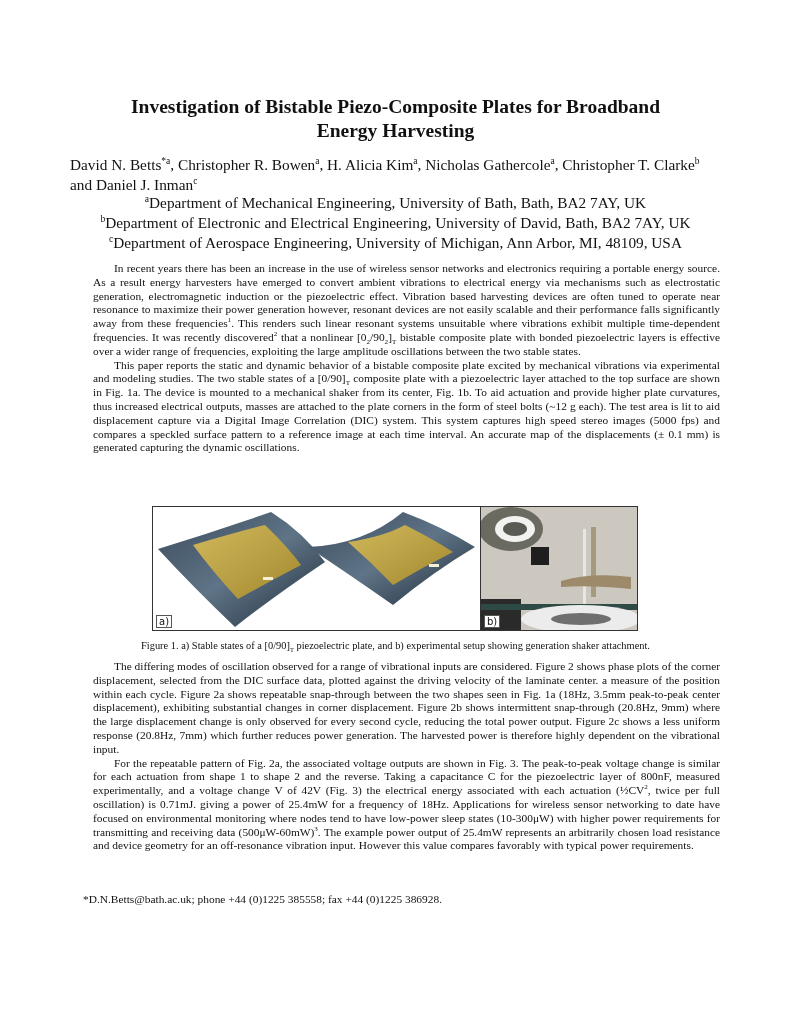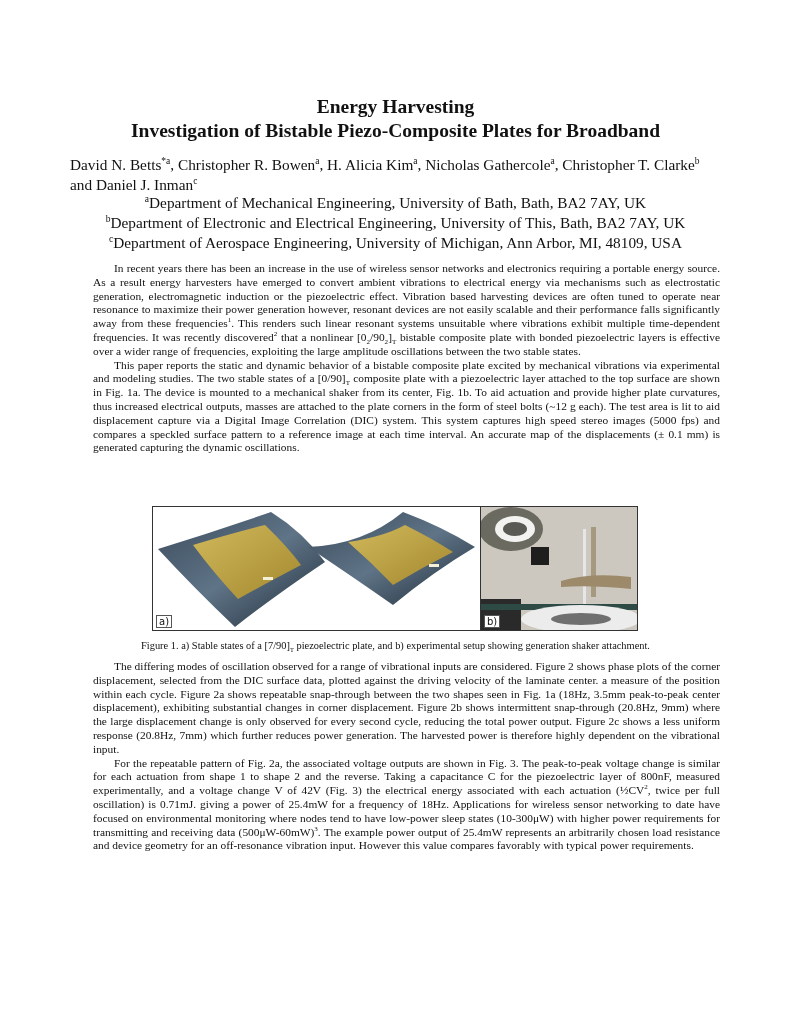--- a/index.html
+++ b/index.html
@@ -50,31 +50,31 @@
   .footnote {
     position:absolute; left:83px; top:892px; width:627px; font-size:11.4px; line-height:14px;
   }
 </style>
 </head>
 <body>
 
 <div class="page">
 
   <div class="title">
+    <div>Investigation of Bistable Piezo-Composite Plates for Broadband</div>
     <div>Energy Harvesting</div>
-    <div>Investigation of Bistable Piezo-Composite Plates for Broadband</div>
   </div>
 
   <div class="authors">
     <div><span>David N. Betts</span><sup>*a</sup><span>, </span><span>Christopher R. Bowen</span><sup>a</sup><span>, </span><span>H. Alicia Kim</span><sup>a</sup><span>, </span><span>Nicholas Gathercole</span><sup>a</sup><span>, </span><span>Christopher T. Clarke</span><sup>b</sup><span> and </span><span>Daniel J. Inman</span><sup>c</sup></div>
   </div>
 
   <div class="affils">
     <div><sup>a</sup><span>Department of Mechanical Engineering, University of Bath, Bath, BA2 7AY, UK</span></div>
-    <div><sup>b</sup><span>Department of Electronic and Electrical Engineering, University of This, Bath, BA2 7AY, UK</span></div>
+    <div><sup>b</sup><span>Department of Electronic and Electrical Engineering, University of David, Bath, BA2 7AY, UK</span></div>
     <div><sup>c</sup><span>Department of Aerospace Engineering, University of Michigan, Ann Arbor, MI, 48109, USA</span></div>
   </div>
 
   <div class="body block1">
     <p><span>In recent years there has been an increase in the use of wireless sensor networks and electronics requiring a portable energy source. As a result energy harvesters have emerged to convert ambient vibrations to electrical energy via mechanisms such as electrostatic generation, electromagnetic induction or the piezoelectric effect. Vibration based harvesting devices are often tuned to operate near resonance to maximize their power generation however, resonant devices are not easily scalable and their performance falls significantly away from these frequencies</span><sup>1</sup><span>. This renders such linear resonant systems unsuitable where vibrations exhibit multiple time-dependent frequencies. It was recently discovered</span><sup>2</sup><span> that a nonlinear [0</span><sub>2</sub><span>/90</span><sub>2</sub><span>]</span><sub>T</sub><span> bistable composite plate with bonded piezoelectric layers is effective over a wider range of frequencies, exploiting the large amplitude oscillations between the two stable states.</span></p>
     <p><span>This paper reports the static and dynamic behavior of a bistable composite plate excited by mechanical vibrations via experimental and modeling studies. The two stable states of a [0/90]</span><sub>T</sub><span> composite plate with a piezoelectric layer attached to the top surface are shown in Fig. 1a. The device is mounted to a mechanical shaker from its center, Fig. 1b. To aid actuation and provide higher plate curvatures, thus increased electrical outputs, masses are attached to the plate corners in the form of steel bolts (~12 g each). The test area is lit to aid displacement capture via a Digital Image Correlation (DIC) system. This system captures high speed stereo images (5000 fps) and compares a speckled surface pattern to a reference image at each time interval. An accurate map of the displacements (± 0.1 mm) is generated capturing the dynamic oscillations.</span></p>
   </div>
 
   <div class="figure">
     <div class="panel-a">
@@ -111,21 +111,22 @@
         <path d="M80,74 Q110,65 150,70 L150,82 Q110,78 80,80 Z" fill="#9c8a6a"></path>
         <rect x="0" y="92" width="40" height="31" fill="#2a2a2a"></rect>
         <rect x="0" y="97" width="157" height="6" fill="#2e4a45"></rect>
         <ellipse cx="100" cy="112" rx="60" ry="14" fill="#ececec"></ellipse>
         <ellipse cx="100" cy="112" rx="30" ry="6" fill="#6f6f6f"></ellipse>
       </svg>
       <span class="panel-label">b)</span>
     </div>
   </div>
 
-  <div class="caption"><span>Figure 1. a) Stable states of a [7/90]</span><sub>T</sub><span> piezoelectric plate, and b) experimental setup showing generation shaker attachment.</span></div>
+  <div class="caption"><span>Figure 1. a) Stable states of a [0/90]</span><sub>T</sub><span> piezoelectric plate, and b) experimental setup showing generation shaker attachment.</span></div>
 
   <div class="body block2">
     <p>The differing modes of oscillation observed for a range of vibrational inputs are considered. Figure 2 shows phase plots of the corner displacement, selected from the DIC surface data, plotted against the driving velocity of the laminate center. a measure of the position within each cycle. Figure 2a shows repeatable snap-through between the two shapes seen in Fig. 1a (18Hz, 3.5mm peak-to-peak center displacement), exhibiting substantial changes in corner displacement. Figure 2b shows intermittent snap-through (20.8Hz, 9mm) where the large displacement change is only observed for every second cycle, reducing the total power output. Figure 2c shows a less uniform response (20.8Hz, 7mm) which further reduces power generation. The harvested power is therefore highly dependent on the vibrational input.</p>
     <p><span>For the repeatable pattern of Fig. 2a, the associated voltage outputs are shown in Fig. 3. The peak-to-peak voltage change is similar for each actuation from shape 1 to shape 2 and the reverse. Taking a capacitance C for the piezoelectric layer of 800nF, measured experimentally, and a voltage change V of 42V (Fig. 3) the electrical energy associated with each actuation (½CV</span><sup>2</sup><span>, twice per full oscillation) is 0.71mJ. giving a power of 25.4mW for a frequency of 18Hz. Applications for wireless sensor networking to date have focused on environmental monitoring where nodes tend to have low-power sleep states (10-300μW) with higher power requirements for transmitting and receiving data (500μW-60mW)</span><sup>3</sup><span>. The example power output of 25.4mW represents an arbitrarily chosen load resistance and device geometry for an off-resonance vibration input. However this value compares favorably with typical power requirements.</span></p>
   </div>
 
+  <div class="footnote">*D.N.Betts@bath.ac.uk; phone +44 (0)1225 385558; fax +44 (0)1225 386928.</div>
 
 </div>
 
 </body></html>

